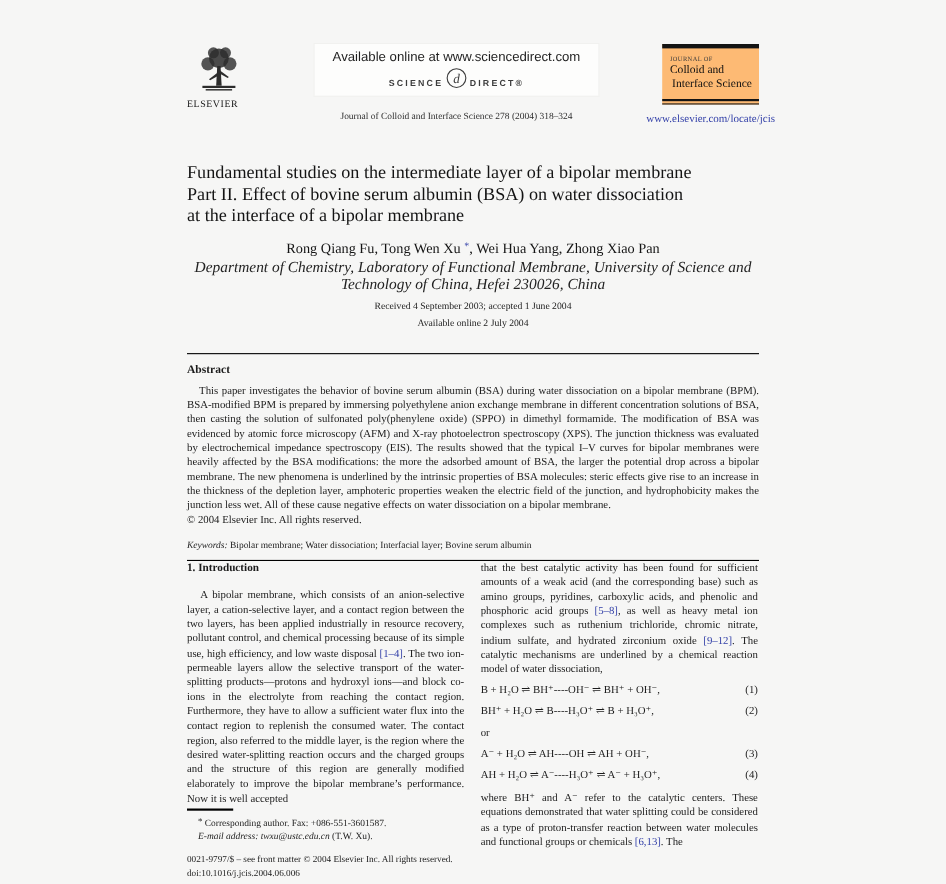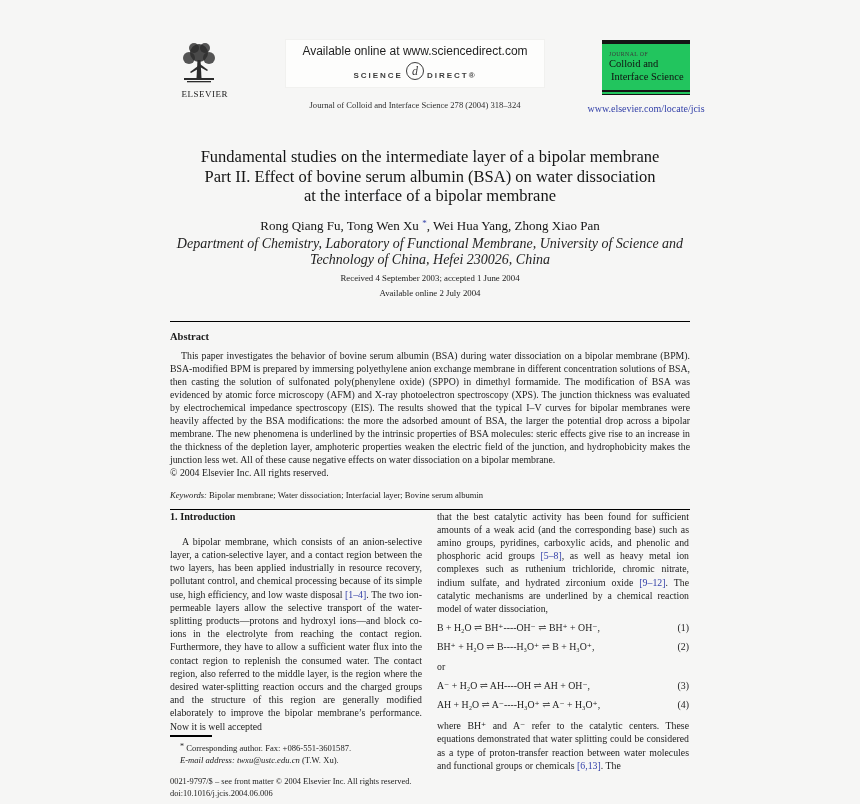--- a/index.html
+++ b/index.html
@@ -8,46 +8,46 @@
     background:#f6f6f5;
     font-family:"Liberation Serif","DejaVu Serif",serif;
     color:#1b1b1b;
     position:relative;
     overflow:hidden;
   }
   .content { position:absolute; left:170px; top:0; width:520px; }
 
   
   .header { margin-top:40px; display:flex; align-items:flex-start; }
-  .elsevier { width:58px; text-align:right; }
+  .elsevier { width:58px; text-align:left; }
   .elsevier svg { display:block; margin:0 auto; }
   .elsevier-name { font-size:9px; letter-spacing:0.5px; color:#1a1a1a; margin-top:1px; }
   .header-center { flex:1; display:flex; flex-direction:column; align-items:center; }
   .sd-box { background:#fdfdfc; padding:4px 16px 7px; text-align:center; box-shadow:0 0 0 1px #f1f1ef; }
   .sd-avail { font-family:"Liberation Sans",sans-serif; font-size:12px; color:#1f1f1f; }
   .sd-logo { margin-top:4px; display:flex; align-items:flex-end; justify-content:center; }
   .sd-word { font-family:"Liberation Sans",sans-serif; font-weight:bold; font-size:8px; letter-spacing:2px; color:#3c3c3c; }
   .sd-d { width:16px; height:16px; border:1.6px solid #3c3c3c; border-radius:50%;
           display:inline-flex; align-items:center; justify-content:center;
           font-family:"Liberation Serif",serif; font-style:italic; font-size:12px; color:#3c3c3c;
           margin:0 3px; }
   .journal-ref { margin-top:13px; font-size:8.6px; color:#2e2e2e; }
   .header-right { width:88px; display:flex; flex-direction:column; align-items:center; }
-  .cover-box { width:88px; background:#22c55e; padding-bottom:0; }
+  .cover-box { width:88px; background:#fdba74; padding-bottom:0; }
   .cover-topbar { height:4px; background:#141414; }
   .cover-journalof { font-family:"Liberation Serif",serif; font-size:5.8px; letter-spacing:0.4px; color:#3a3a3a; margin:7px 0 1px 7px; }
   .cover-name { font-size:10.5px; color:#101010; margin-left:7px; line-height:12.5px; }
   .cover-name.l2 { margin-left:9px; }
   .cover-rules { margin-top:7px; }
   .cover-rule-a { height:2px; background:#141414; }
   .cover-rule-b { height:1px; background:#141414; margin-top:2px; }
   .site-link { display:block; margin-top:8px; font-family:"Liberation Serif",serif; font-size:10px; color:#3340a8; text-decoration:none; }
 
   
-  .title { margin-top:33px; text-align:center; font-size:16.5px; line-height:19.5px; color:#141414; }
+  .title { margin-top:33px; text-align:left; font-size:16.5px; line-height:19.5px; color:#141414; }
   .authors { margin-top:12px; text-align:center; font-size:13px; color:#141414; }
   .author-star { color:#3340a8; font-size:9px; vertical-align:4px; text-decoration:none; }
   .affiliation { margin-top:2px; text-align:center; font-style:italic; font-size:14px; color:#222; }
   .dateline { margin-top:5px; text-align:center; font-size:8.8px; color:#222; }
 
   
   .rule-thick { margin-top:23px; border-top:1.6px solid #000; }
   .abstract-heading { margin-top:9px; font-weight:bold; font-size:10.5px; }
   .abstract-body { margin-top:7px; font-size:9.8px; line-height:13px; text-align:justify; text-indent:11px; }
   .copyright { font-size:9.8px; line-height:13px; margin-top:0; }

